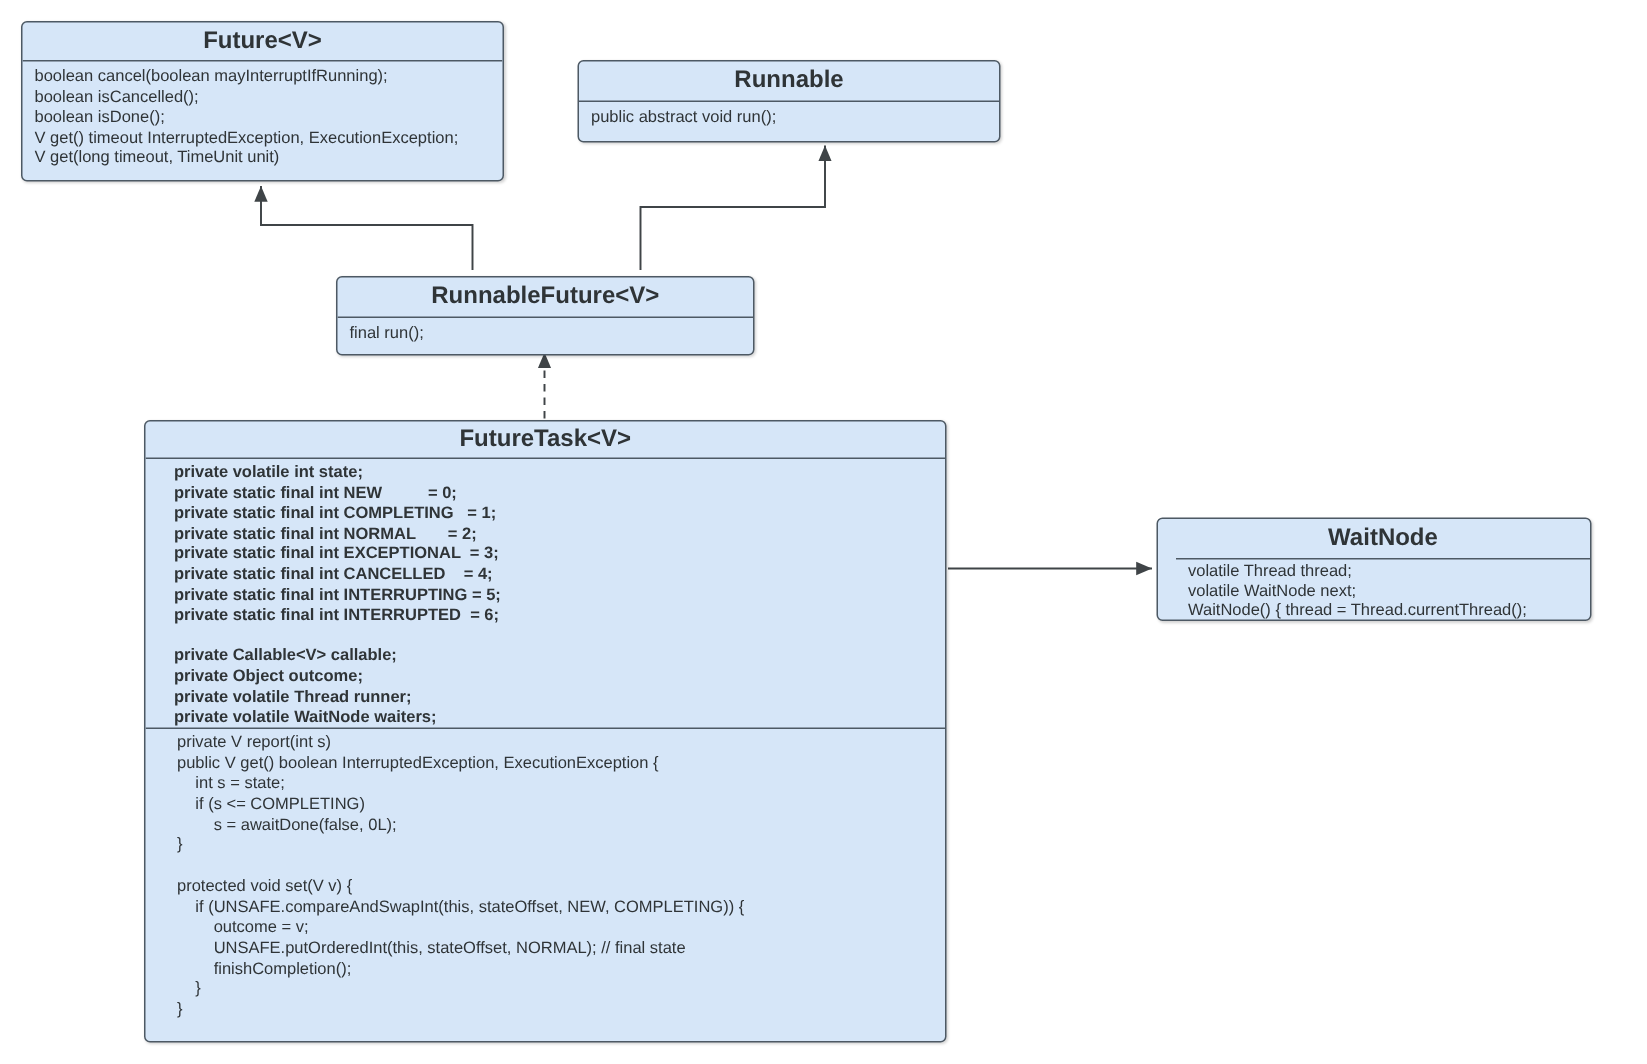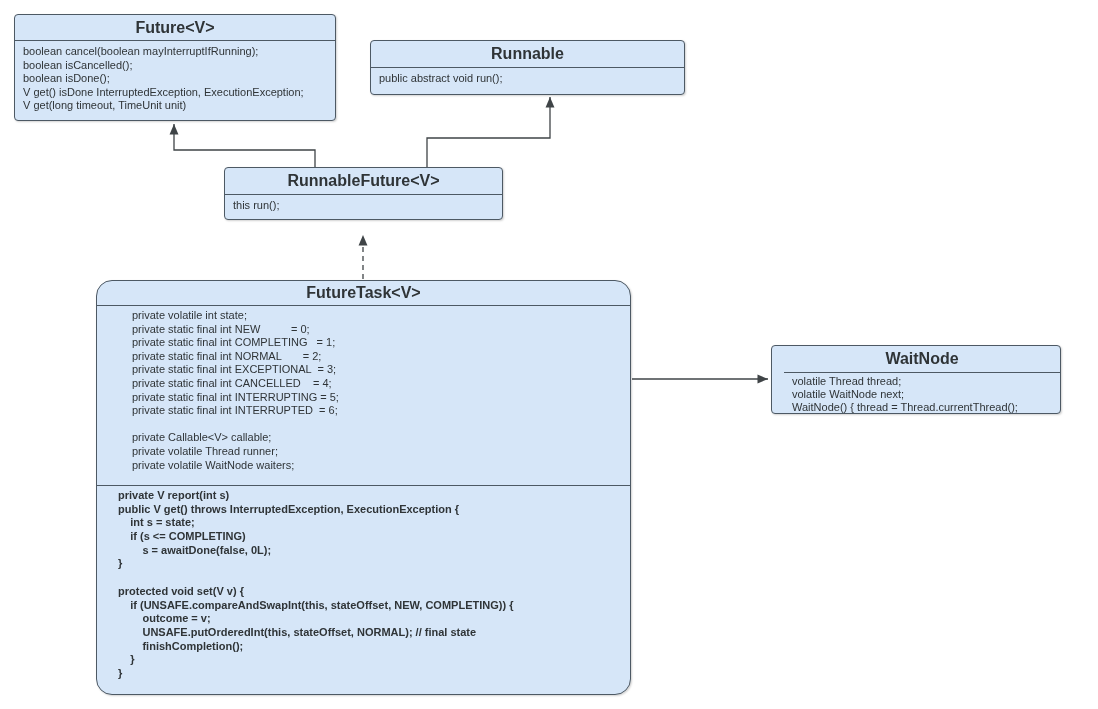--- a/index.html
+++ b/index.html
@@ -53,38 +53,39 @@
   .uml-section .line {
     white-space: pre;
     line-height: 13.5px;
     height: 13.5px;
     overflow: hidden;
   }
   
   .ft-title { height: 25px; }
   .ft-fields {
     height: 179px;
-    padding: 3px 8px 0 35px;
+    padding: 3px 8px 0 19px;
+    font-weight: bold;
   }
   .ft-fields .line { line-height: 13.6px; height: 13.6px; }
   .ft-methods {
     border-top: 1px solid #4d5964;
     flex: 1 1 auto;
     padding: 3px 8px 0 21px;
   }
-  .ft-methods .line { line-height: 13.7px; height: 13.7px; font-weight: bold; }
+  .ft-methods .line { line-height: 13.7px; height: 13.7px; }
 
   
   #box-future        { left: 14px;  top: 14px;  width: 322px; height: 107px; }
   #box-future .uml-title { height: 26px; }
-  #box-runnable      { left: 370px; top: 40px;  width: 315px; height: 55px; }
+  #box-runnable      { left: 385px; top: 40px;  width: 282px; height: 55px; }
   #box-runnable .uml-title { height: 27px; }
-  #box-runnablefuture{ left: 224px; top: 167px; width: 279px; height: 53px; }
+  #box-runnablefuture{ left: 224px; top: 184px; width: 279px; height: 53px; }
   #box-runnablefuture .uml-title { height: 27px; }
-  #box-futuretask    { left: 96px;  top: 280px; width: 535px; height: 415px; border-radius: 16px; }
+  #box-futuretask    { left: 96px;  top: 280px; width: 535px; height: 415px; }
   #box-waitnode      { left: 771px; top: 345px; width: 290px; height: 69px; padding-left: 12px; }
   #box-waitnode .uml-title { height: 27px; }
   #box-waitnode .uml-section .line { line-height: 13.2px; height: 13.2px; }
   #box-waitnode .uml-section { padding-top: 2px; }
 </style>
 </head>
 <body>
 
 <div class="canvas">
 
@@ -99,58 +100,59 @@
     <path d="M363,279 V235" fill="none" stroke="#3f4447" stroke-width="1.3" stroke-dasharray="5,4" marker-end="url(#arrow)"></path>
     <path d="M632,379 H768" fill="none" stroke="#3f4447" stroke-width="1.3" marker-end="url(#arrow)"></path>
   </svg>
 
   <div class="uml-class" id="box-future">
     <div class="uml-title">Future&lt;V&gt;</div>
     <div class="uml-section">
       <div class="line">boolean cancel(boolean mayInterruptIfRunning);</div>
       <div class="line">boolean isCancelled();</div>
       <div class="line">boolean isDone();</div>
-      <div class="line">V get() isDone InterruptedException, ExecutionException;</div>
+      <div class="line">V get() timeout InterruptedException, ExecutionException;</div>
       <div class="line">V get(long timeout, TimeUnit unit)</div>
     </div>
   </div>
 
   <div class="uml-class" id="box-runnable">
     <div class="uml-title">Runnable</div>
     <div class="uml-section">
       <div class="line">public abstract void run();</div>
     </div>
   </div>
 
   <div class="uml-class" id="box-runnablefuture">
     <div class="uml-title">RunnableFuture&lt;V&gt;</div>
     <div class="uml-section">
-      <div class="line">this run();</div>
+      <div class="line">final run();</div>
     </div>
   </div>
 
   <div class="uml-class" id="box-futuretask">
     <div class="uml-title ft-title">FutureTask&lt;V&gt;</div>
     <div class="uml-section ft-fields">
       <div class="line">private volatile int state;</div>
       <div class="line">private static final int NEW          = 0;</div>
       <div class="line">private static final int COMPLETING   = 1;</div>
       <div class="line">private static final int NORMAL       = 2;</div>
       <div class="line">private static final int EXCEPTIONAL  = 3;</div>
       <div class="line">private static final int CANCELLED    = 4;</div>
       <div class="line">private static final int INTERRUPTING = 5;</div>
       <div class="line">private static final int INTERRUPTED  = 6;</div>
       <div class="line"></div>
       <div class="line">private Callable&lt;V&gt; callable;</div>
+      <div class="line">private Object outcome;</div>
       <div class="line">private volatile Thread runner;</div>
       <div class="line">private volatile WaitNode waiters;</div>
     </div>
     <div class="uml-section ft-methods">
       <div class="line">private V report(int s)</div>
-      <div class="line">public V get() throws InterruptedException, ExecutionException {</div>
+      <div class="line">public V get() boolean InterruptedException, ExecutionException {</div>
       <div class="line">    int s = state;</div>
       <div class="line">    if (s &lt;= COMPLETING)</div>
       <div class="line">        s = awaitDone(false, 0L);</div>
       <div class="line">}</div>
       <div class="line"></div>
       <div class="line">protected void set(V v) {</div>
       <div class="line">    if (UNSAFE.compareAndSwapInt(this, stateOffset, NEW, COMPLETING)) {</div>
       <div class="line">        outcome = v;</div>
       <div class="line">        UNSAFE.putOrderedInt(this, stateOffset, NORMAL); // final state</div>
       <div class="line">        finishCompletion();</div>

